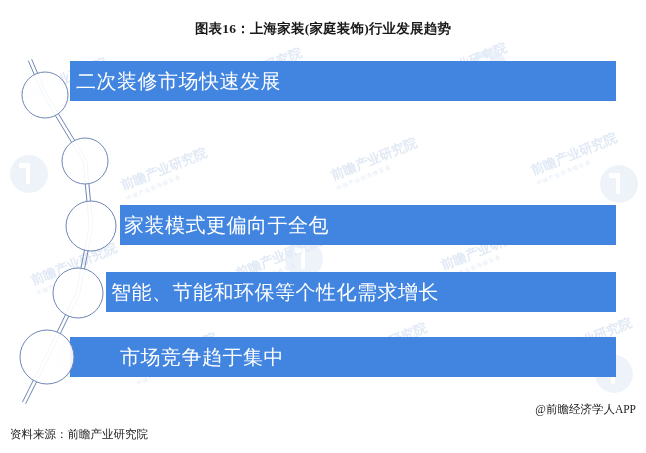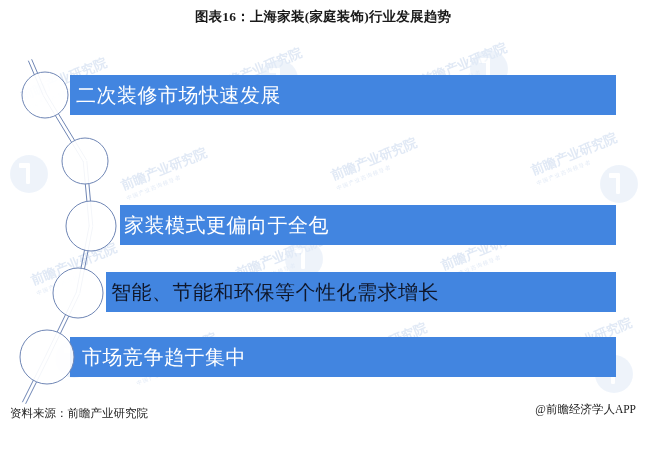--- a/index.html
+++ b/index.html
@@ -18,21 +18,21 @@
     width: 646px;
     height: 453px;
     background: #ffffff;
     overflow: hidden;
   }
 
   
   #chart-title {
     position: absolute;
     left: 0;
-    top: 8px;
+    top: 20px;
     width: 646px;
     text-align: center;
     font-size: 13.5px;
     font-weight: bold;
     color: #1a1a1a;
     letter-spacing: 0.2px;
     font-family: "Liberation Serif", "DejaVu Serif", serif;
     white-space: nowrap;
   }
 
@@ -125,21 +125,21 @@
     line-height: 1;
     white-space: nowrap;
     font-family: "Liberation Serif", "DejaVu Serif", serif;
     letter-spacing: 0.5px;
   }
 
   
   #footer-source {
     position: absolute;
     left: 10px;
-    top: 406px;
+    top: 427px;
     font-size: 11.5px;
     color: #222222;
     font-family: "Liberation Sans", "DejaVu Sans", sans-serif;
     white-space: nowrap;
     z-index: 4;
   }
   #footer-brand {
     position: absolute;
     right: 10px;
     top: 402px;
@@ -173,30 +173,30 @@
       <div class="wm-logo" style="left: 10px; top: 155px;"></div>
       <div class="wm-logo" style="left: 260px; top: 60px;"></div>
       <div class="wm-logo" style="left: 470px; top: 50px;"></div>
       <div class="wm-logo" style="left: 55px; top: 340px;"></div>
       <div class="wm-logo" style="left: 285px; top: 240px;"></div>
       <div class="wm-logo" style="left: 600px; top: 165px;"></div>
       <div class="wm-logo" style="left: 595px; top: 355px;"></div>
     </div>
 
   <div id="bars-layer">
-      <div class="trend-bar" style="left: 70px; top: 75px; width: 546px; height: 40px; background: rgb(66, 133, 224);">
+      <div class="trend-bar" style="left: 70px; top: 61px; width: 546px; height: 40px; background: rgb(66, 133, 224);">
         <span class="trend-bar-label" style="color: rgb(255, 255, 255); margin-left: 6px;">二次装修市场快速发展</span>
       </div>
       <div class="trend-bar" style="left: 120px; top: 205px; width: 496px; height: 40px; background: rgb(66, 133, 224);">
         <span class="trend-bar-label" style="color: #ffffff; margin-left: 4px;">家装模式更偏向于全包</span>
       </div>
       <div class="trend-bar" style="left: 106px; top: 272px; width: 510px; height: 40px; background: rgb(66, 133, 224);">
-        <span class="trend-bar-label" style="color: #0f172a; margin-left: 5px;">智能、节能和环保等个性化需求增长</span>
-      </div>
-      <div class="trend-bar" style="left: 70px; top: 337px; width: 546px; height: 40px; background: rgb(66, 133, 224);">
+        <span class="trend-bar-label" style="color: #ffffff; margin-left: 5px;">智能、节能和环保等个性化需求增长</span>
+      </div>
+      <div class="trend-bar" style="left: 70px; top: 337px; width: 546px; height: 40px; background: rgb(66, 133, 224); padding-left: 38px;">
         <span class="trend-bar-label" style="color: rgb(255, 255, 255); margin-left: 12px;">市场竞争趋于集中</span>
       </div>
     </div>
 
   <svg id="chain-svg" viewBox="0 0 646 453" xmlns="http://www.w3.org/2000/svg">
       <g>
         <line x1="28.345538945967498" y1="60.7090547374425" x2="43.3455389459675" y2="95.7090547374425" stroke="#6f86b5" stroke-width="1"></line>
         <line x1="31.654461054032502" y1="59.2909452625575" x2="46.6544610540325" y2="94.2909452625575" stroke="#6f86b5" stroke-width="1"></line>
       </g>
       <g>

